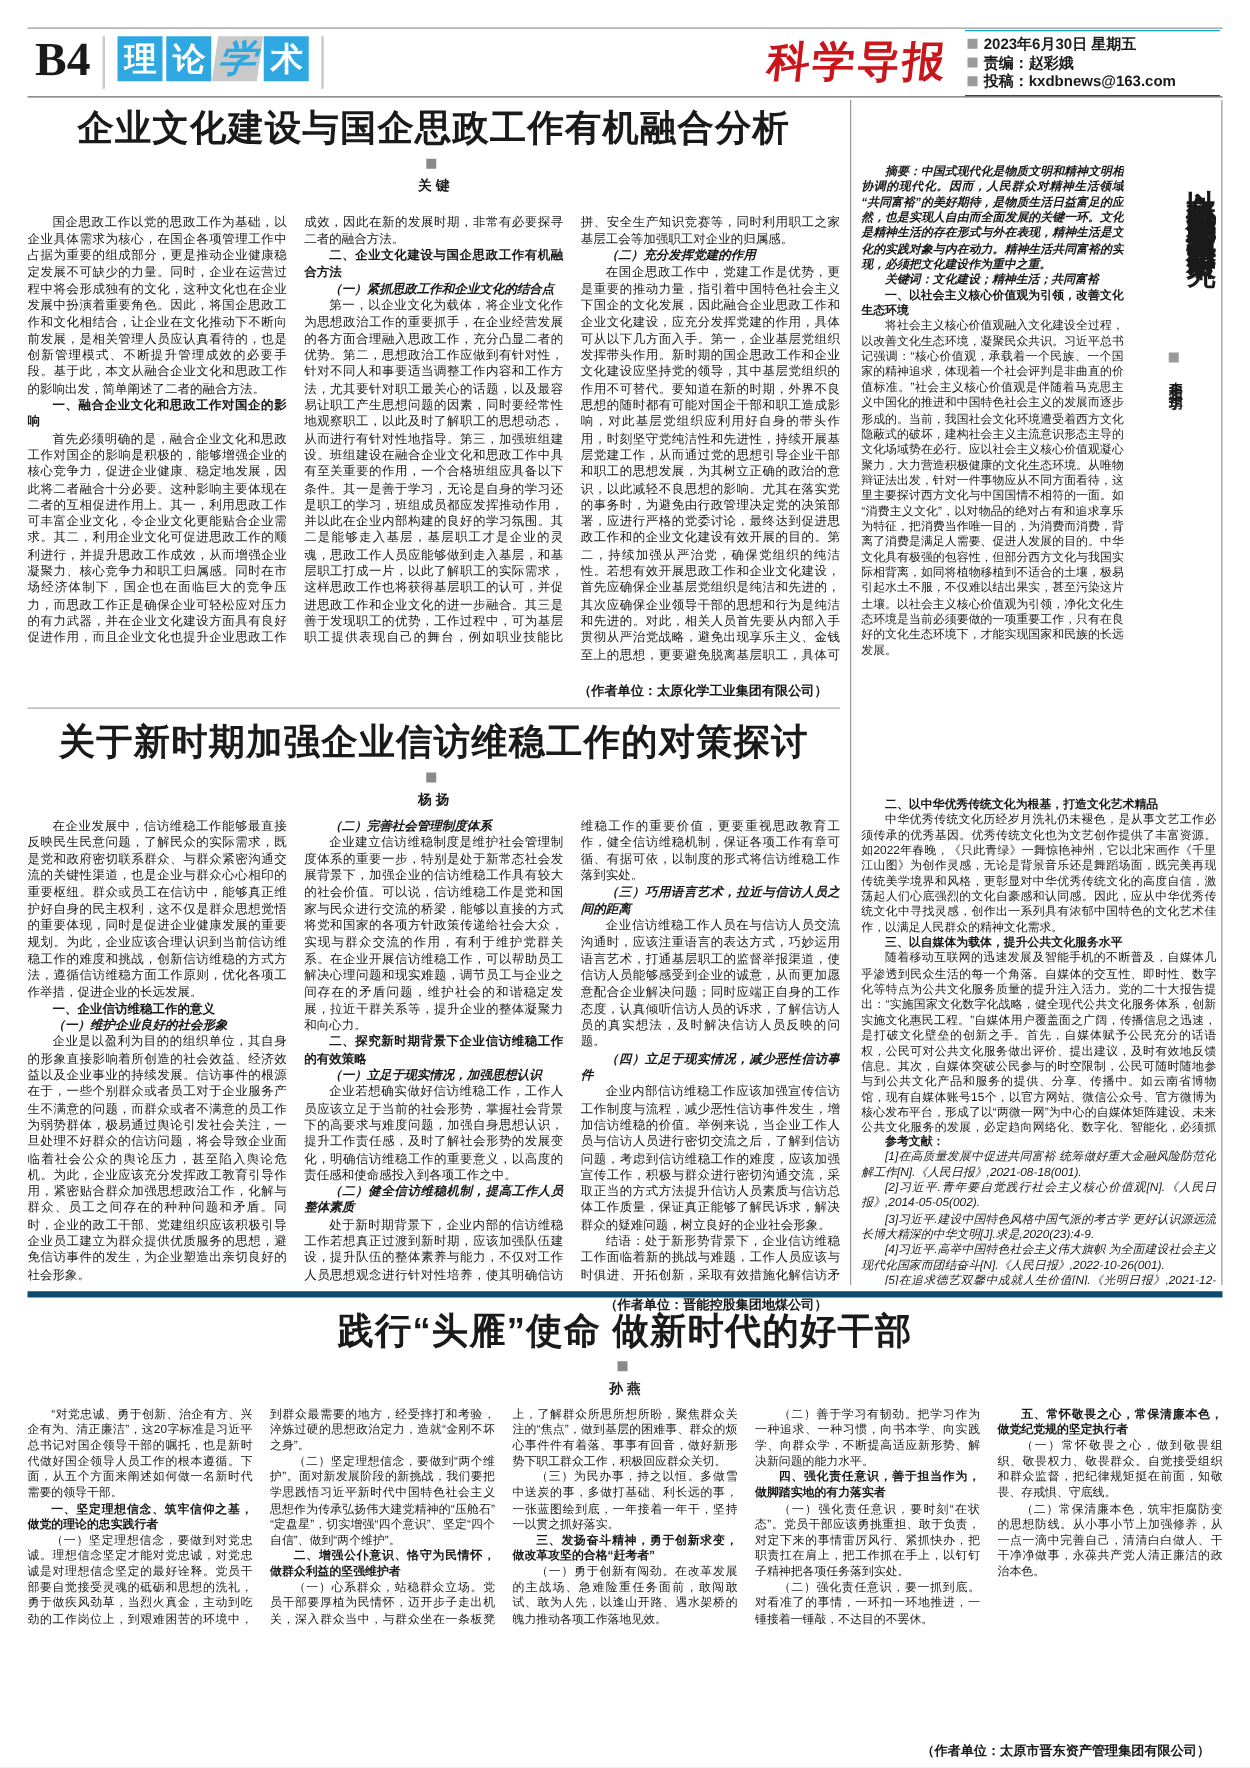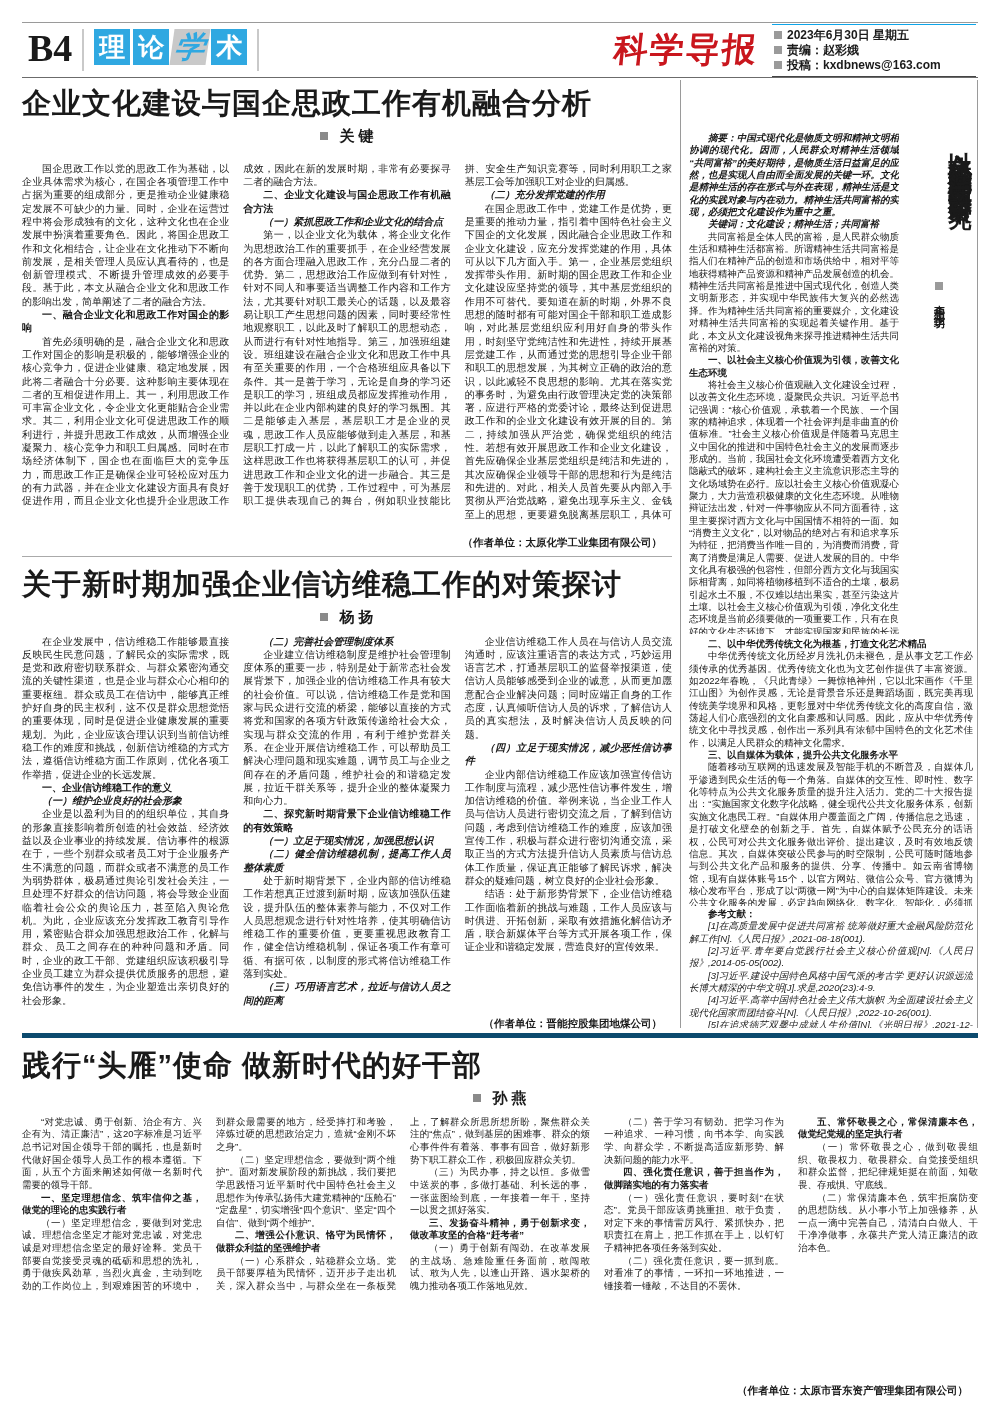--- a/index.html
+++ b/index.html
@@ -25,24 +25,24 @@
   .info{border-top:1px solid #0ea5e9;border-bottom:1px solid #444;padding:3px 2px;min-width:200px;}
   .info-row{display:flex;align-items:center;font-size:12px;font-weight:bold;line-height:15px;white-space:nowrap;}
   .sq{width:8px;height:8px;background:#9a9a9a;display:inline-block;margin-right:5px;flex:0 0 auto;}
 
   
   .main{display:flex;margin-top:2px;height:948px;}
   .left-zone{width:658px;box-sizing:border-box;padding-right:8px;}
   .right-zone{flex:1;box-sizing:border-box;border-left:1px solid #9a9a9a;border-right:1px solid #9a9a9a;
               padding:4px 4px 0 8px;overflow:hidden;}
 
-  .art-head{text-align:left;}
+  .art-head{text-align:center;}
   .art-title{font-weight:bold;font-size:29px;letter-spacing:1px;line-height:1.2;margin-top:6px;}
   .byline{display:flex;align-items:center;justify-content:center;gap:6px;
-          font-size:15px;font-weight:bold;margin:6px 0 8px 0;}
+          font-size:11px;font-weight:bold;margin:6px 0 8px 0;flex-direction:column;}
   .byline .sq{background:#8a8a8a;}
 
   .cols{column-gap:14px;text-align:justify;font-size:10px;line-height:1.33;overflow:hidden;}
   .cols3{column-count:3;}
   .cols5{column-count:5;}
   .para{margin:0;text-indent:2em;}
   .para.h1{font-weight:bold;}
   .para.h2{font-weight:bold;font-style:italic;}
   .para.abstract,.para.kw{font-style:italic;font-weight:600;}
   .para.ref{font-style:italic;}
@@ -141,39 +141,39 @@
           </div>
           <div class="cols cols3">
               <p class="para body">在企业发展中，信访维稳工作能够最直接反映民生民意问题，了解民众的实际需求，既是党和政府密切联系群众、与群众紧密沟通交流的关键性渠道，也是企业与群众心心相印的重要枢纽。群众或员工在信访中，能够真正维护好自身的民主权利，这不仅是群众思想觉悟的重要体现，同时是促进企业健康发展的重要规划。为此，企业应该合理认识到当前信访维稳工作的难度和挑战，创新信访维稳的方式方法，遵循信访维稳方面工作原则，优化各项工作举措，促进企业的长远发展。</p>
               <p class="para h1">一、企业信访维稳工作的意义</p>
               <p class="para h2">（一）维护企业良好的社会形象</p>
               <p class="para body">企业是以盈利为目的的组织单位，其自身的形象直接影响着所创造的社会效益、经济效益以及企业事业的持续发展。信访事件的根源在于，一些个别群众或者员工对于企业服务产生不满意的问题，而群众或者不满意的员工作为弱势群体，极易通过舆论引发社会关注，一旦处理不好群众的信访问题，将会导致企业面临着社会公众的舆论压力，甚至陷入舆论危机。为此，企业应该充分发挥政工教育引导作用，紧密贴合群众加强思想政治工作，化解与群众、员工之间存在的种种问题和矛盾。同时，企业的政工干部、党建组织应该积极引导企业员工建立为群众提供优质服务的思想，避免信访事件的发生，为企业塑造出亲切良好的社会形象。</p>
               <p class="para h2">（二）完善社会管理制度体系</p>
               <p class="para body">企业建立信访维稳制度是维护社会管理制度体系的重要一步，特别是处于新常态社会发展背景下，加强企业的信访维稳工作具有较大的社会价值。可以说，信访维稳工作是党和国家与民众进行交流的桥梁，能够以直接的方式将党和国家的各项方针政策传递给社会大众，实现与群众交流的作用，有利于维护党群关系。在企业开展信访维稳工作，可以帮助员工解决心理问题和现实难题，调节员工与企业之间存在的矛盾问题，维护社会的和谐稳定发展，拉近干群关系等，提升企业的整体凝聚力和向心力。</p>
               <p class="para h1">二、探究新时期背景下企业信访维稳工作的有效策略</p>
               <p class="para h2">（一）立足于现实情况，加强思想认识</p>
+              <p class="para body">企业若想确实做好信访维稳工作，工作人员应该立足于当前的社会形势，掌握社会背景下的高要求与难度问题，加强自身思想认识，提升工作责任感，及时了解社会形势的发展变化，明确信访维稳工作的重要意义，以高度的责任感和使命感投入到各项工作之中。</p>
               <p class="para h2">（二）健全信访维稳机制，提高工作人员整体素质</p>
               <p class="para body">处于新时期背景下，企业内部的信访维稳工作若想真正过渡到新时期，应该加强队伍建设，提升队伍的整体素养与能力，不仅对工作人员思想观念进行针对性培养，使其明确信访维稳工作的重要价值，更要重视思政教育工作，健全信访维稳机制，保证各项工作有章可循、有据可依，以制度的形式将信访维稳工作落到实处。</p>
               <p class="para h2">（三）巧用语言艺术，拉近与信访人员之间的距离</p>
               <p class="para body">企业信访维稳工作人员在与信访人员交流沟通时，应该注重语言的表达方式，巧妙运用语言艺术，打通基层职工的监督举报渠道，使信访人员能够感受到企业的诚意，从而更加愿意配合企业解决问题；同时应端正自身的工作态度，认真倾听信访人员的诉求，了解信访人员的真实想法，及时解决信访人员反映的问题。</p>
               <p class="para h2">（四）立足于现实情况，减少恶性信访事件</p>
               <p class="para body">企业内部信访维稳工作应该加强宣传信访工作制度与流程，减少恶性信访事件发生，增加信访维稳的价值。举例来说，当企业工作人员与信访人员进行密切交流之后，了解到信访问题，考虑到信访维稳工作的难度，应该加强宣传工作，积极与群众进行密切沟通交流，采取正当的方式方法提升信访人员素质与信访总体工作质量，保证真正能够了解民诉求，解决群众的疑难问题，树立良好的企业社会形象。</p>
               <p class="para body">结语：处于新形势背景下，企业信访维稳工作面临着新的挑战与难题，工作人员应该与时俱进、开拓创新，采取有效措施化解信访矛盾，联合新媒体平台等方式开展各项工作，保证企业和谐稳定发展，营造良好的宣传效果。</p>
             </div>
           <div class="attr-line">（作者单位：晋能控股集团地煤公司）</div>
         </div>
 
       </div>
 
       <div class="right-zone">
         <div class="r-upper">
           <div class="r-upper-text">
               <p class="para abstract">摘要：中国式现代化是物质文明和精神文明相协调的现代化。因而，人民群众对精神生活领域“共同富裕”的美好期待，是物质生活日益富足的应然，也是实现人自由而全面发展的关键一环。文化是精神生活的存在形式与外在表现，精神生活是文化的实践对象与内在动力。精神生活共同富裕的实现，必须把文化建设作为重中之重。</p>
               <p class="para kw">关键词：文化建设；精神生活；共同富裕</p>
-              <p class="para body">共同富裕是全体人民的富裕，是人民群众物质生活和精神生活都富裕。所谓精神生活共同富裕是指人们在精神产品的创造和市场供给中，相对平等地获得精神产品资源和精神产品发展创造的机会。精神生活共同富裕是推进中国式现代化，创造人类文明新形态，并实现中华民族伟大复兴的必然选择。作为精神生活共同富裕的重要媒介，文化建设对精神生活共同富裕的实现起着关键作用。基于此，本文从文化建设视角来探寻推进精神生活共同富裕的对策。</p>
               <p class="para h1">一、以社会主义核心价值观为引领，改善文化生态环境</p>
               <p class="para body">将社会主义核心价值观融入文化建设全过程，以改善文化生态环境，凝聚民众共识。习近平总书记强调：“核心价值观，承载着一个民族、一个国家的精神追求，体现着一个社会评判是非曲直的价值标准。”社会主义核心价值观是伴随着马克思主义中国化的推进和中国特色社会主义的发展而逐步形成的。当前，我国社会文化环境遭受着西方文化隐蔽式的破坏，建构社会主义主流意识形态主导的文化场域势在必行。应以社会主义核心价值观凝心聚力，大力营造积极健康的文化生态环境。从唯物辩证法出发，针对一件事物应从不同方面看待，这里主要探讨西方文化与中国国情不相符的一面。如“消费主义文化”，以对物品的绝对占有和追求享乐为特征，把消费当作唯一目的，为消费而消费，背离了消费是满足人需要、促进人发展的目的。中华文化具有极强的包容性，但部分西方文化与我国实际相背离，如同将植物移植到不适合的土壤，极易引起水土不服，不仅难以结出果实，甚至污染这片土壤。以社会主义核心价值观为引领，净化文化生态环境是当前必须要做的一项重要工作，只有在良好的文化生态环境下，才能实现国家和民族的长远发展。</p>
             </div>
           <div class="v-strip">
             <div class="v-authors">
               <span class="sq"></span>
               <span>李相志 李玥</span>
             </div>
             <div class="v-title">以文化建设赋能精神生活共同富裕对策研究</div>
           </div>

